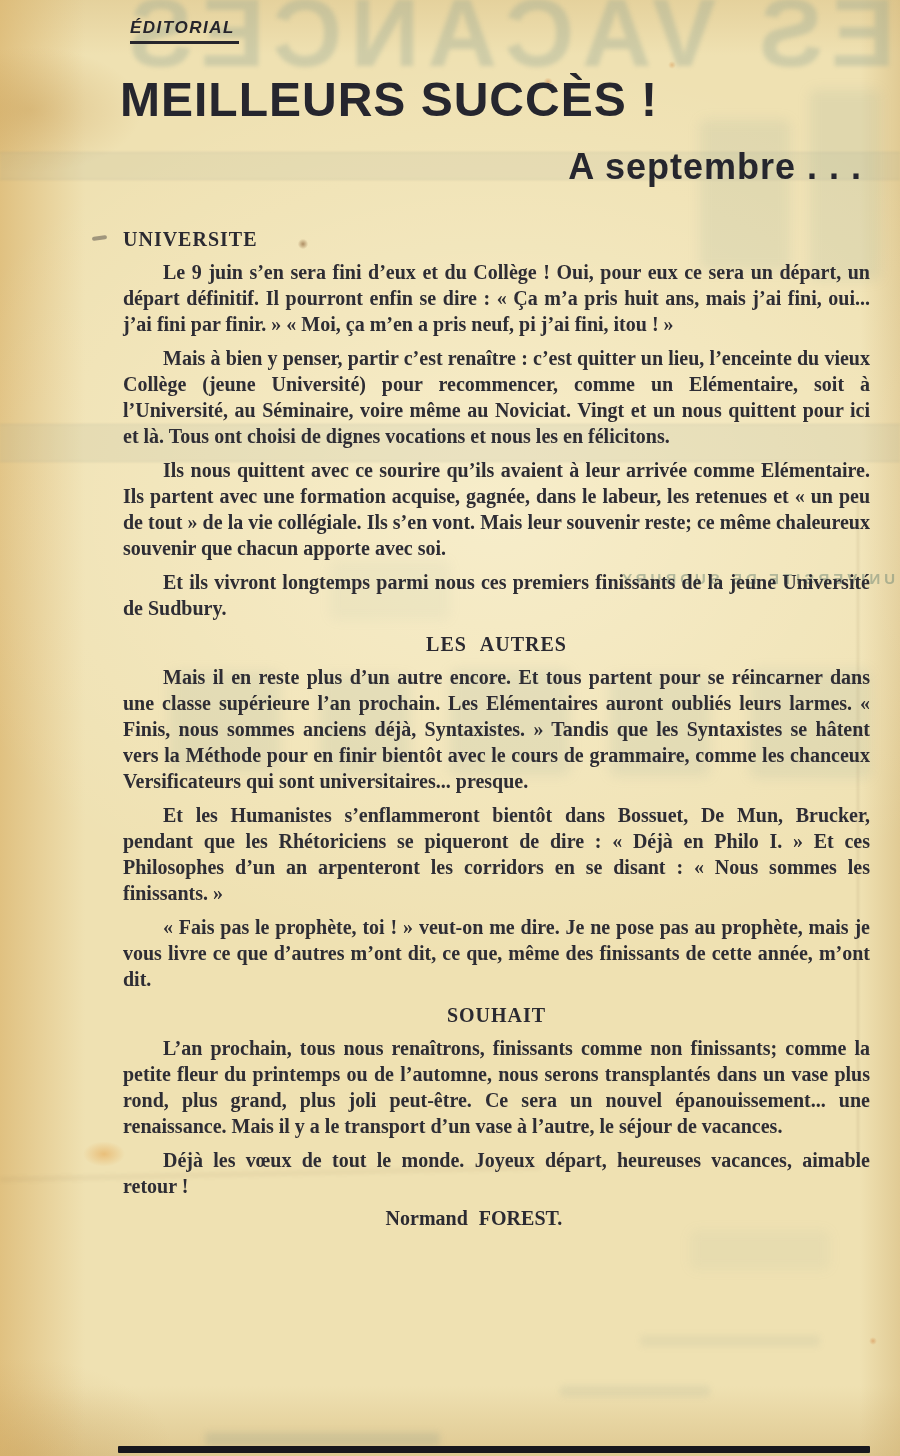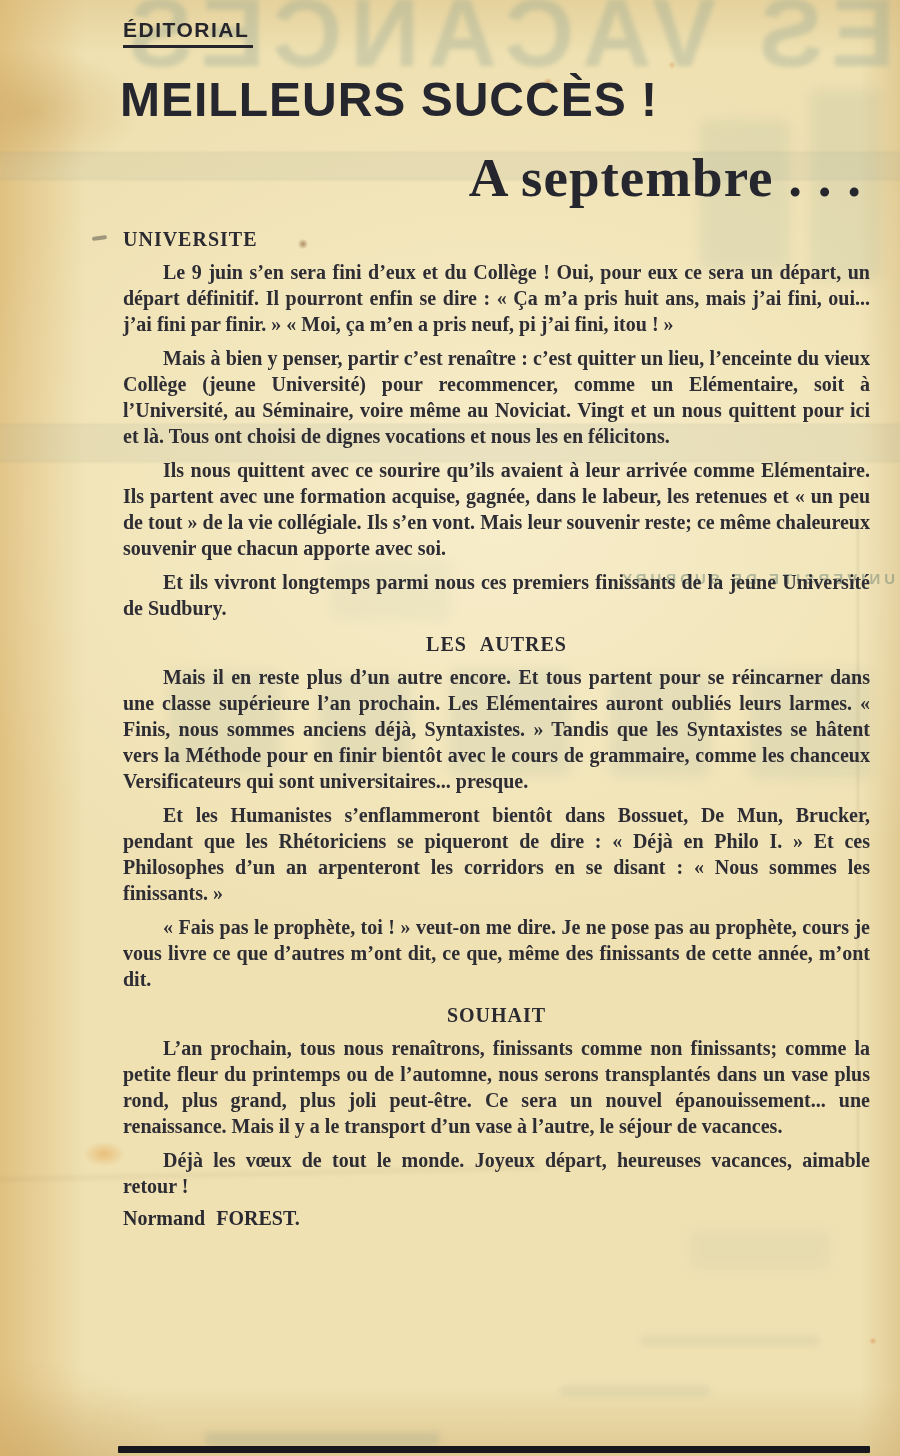--- a/index.html
+++ b/index.html
@@ -38,35 +38,35 @@
   .ghost-block{position:absolute;background:rgba(150,170,152,.16);filter:blur(6px);border-radius:6px;}
   .smudge{position:absolute;background:rgba(130,150,135,.20);filter:blur(3px);border-radius:4px;}
   
   .margin-mark{position:absolute;left:92px;top:236px;width:15px;height:4px;
                background:rgba(95,88,78,.55);border-radius:2px;transform:rotate(-7deg);}
   .crease-v{position:absolute;left:857px;top:500px;width:2px;height:660px;
             background:rgba(125,98,60,.14);filter:blur(1px);}
   .crease-h{position:absolute;left:0;top:1172px;width:540px;height:3px;
             background:rgba(130,105,70,.13);filter:blur(2px);transform:rotate(-1.3deg);}
   
-  .kicker{position:absolute;left:123px;top:18px;font-family:"Liberation Sans",sans-serif;
-          font-weight:700;font-size:21px;letter-spacing:1.5px;color:#26252c;
-          border-bottom:3px solid #26252c;padding:0 4px 3px 0;}
+  .kicker{position:absolute;left:130px;top:18px;font-family:"Liberation Sans",sans-serif;
+          font-weight:700;font-size:17px;letter-spacing:1.5px;color:#26252c;
+          border-bottom:3px solid #26252c;padding:0 4px 3px 0;font-style:italic;}
   .title1{position:absolute;left:120px;top:72px;font-family:"Liberation Sans",sans-serif;
           font-weight:700;font-size:48px;letter-spacing:1px;color:#26262e;white-space:nowrap;}
   .title2{position:absolute;left:0;right:38px;top:146px;text-align:right;
-          font-family:Liberation Serif, serif;font-weight:700;font-size:55px;
+          font-family:Liberation Sans, sans-serif;font-weight:700;font-size:36px;
           letter-spacing:1px;color:#26262e;}
   .article{position:absolute;left:123px;top:228px;width:747px;}
   .sec-head{font-weight:700;font-size:20px;letter-spacing:1px;margin:0 0 8px 0;color:#2b2a31;}
   .sec-head.spaced{word-spacing:8px;}
   .sec-head.mt{margin-top:12px;text-align:center;}
   .article p{margin:0 0 8px 0;font-size:20px;line-height:26px;font-weight:700;
              text-align:justify;text-indent:40px;color:#2e2d34;}
-  .signature{margin-top:6px;text-align:left;padding-right:45px;font-size:20px;
+  .signature{margin-top:6px;text-align:center;padding-right:45px;font-size:20px;
              font-weight:700;word-spacing:6px;color:#2b2a31;}
   .bottom-bar{position:absolute;left:118px;top:1446px;width:752px;height:7px;
               background:#18171d;border-radius:1px;}
 </style>
 </head>
 <body>
 
 <div class="page">
 
   <div class="ghost ghost-top">ES VACANCES</div>
@@ -97,21 +97,21 @@
   <div class="article">
     <div class="sec-head">UNIVERSITE</div>
     <p>Le 9 juin s’en sera fini d’eux et du Collège ! Oui, pour eux ce sera un départ, un départ définitif. Il pourront enfin se dire : « Ça m’a pris huit ans, mais j’ai fini, oui... j’ai fini par finir. » « Moi, ça m’en a pris neuf, pi j’ai fini, itou ! »</p>
     <p>Mais à bien y penser, partir c’est renaître : c’est quitter un lieu, l’enceinte du vieux Collège (jeune Université) pour recommencer, comme un Elémentaire, soit à l’Université, au Séminaire, voire même au Noviciat. Vingt et un nous quittent pour ici et là. Tous ont choisi de dignes vocations et nous les en félicitons.</p>
     <p>Ils nous quittent avec ce sourire qu’ils avaient à leur arrivée comme Elémentaire. Ils partent avec une formation acquise, gagnée, dans le labeur, les retenues et « un peu de tout » de la vie collégiale. Ils s’en vont. Mais leur souvenir reste; ce même chaleureux souvenir que chacun apporte avec soi.</p>
     <p>Et ils vivront longtemps parmi nous ces premiers finissants de la jeune Université de Sudbury.</p>
 
     <div class="sec-head spaced mt">LES AUTRES</div>
     <p>Mais il en reste plus d’un autre encore. Et tous partent pour se réincarner dans une classe supérieure l’an prochain. Les Elémentaires auront oubliés leurs larmes. « Finis, nous sommes anciens déjà, Syntaxistes. » Tandis que les Syntaxistes se hâtent vers la Méthode pour en finir bientôt avec le cours de grammaire, comme les chanceux Versificateurs qui sont universitaires... presque.</p>
     <p>Et les Humanistes s’enflammeront bientôt dans Bossuet, De Mun, Brucker, pendant que les Rhétoriciens se piqueront de dire : « Déjà en Philo I. » Et ces Philosophes d’un an arpenteront les corridors en se disant : « Nous sommes les finissants. »</p>
-    <p>« Fais pas le prophète, toi ! » veut-on me dire. Je ne pose pas au prophète, cours je vous livre ce que d’autres m’ont dit, ce que, même des finissants de cette année, m’ont dit.</p>
+    <p>« Fais pas le prophète, toi ! » veut-on me dire. Je ne pose pas au prophète, mais je vous livre ce que d’autres m’ont dit, ce que, même des finissants de cette année, m’ont dit.</p>
 
     <div class="sec-head mt">SOUHAIT</div>
     <p>L’an prochain, tous nous renaîtrons, finissants comme non finissants; comme la petite fleur du printemps ou de l’automne, nous serons transplantés dans un vase plus rond, plus grand, plus joli peut-être. Ce sera un nouvel épanouissement... une renaissance. Mais il y a le transport d’un vase à l’autre, le séjour de vacances.</p>
     <p>Déjà les vœux de tout le monde. Joyeux départ, heureuses vacances, aimable retour !</p>
 
     <div class="signature">Normand FOREST.</div>
   </div>
 
   <div class="bottom-bar"></div>
 </div>

